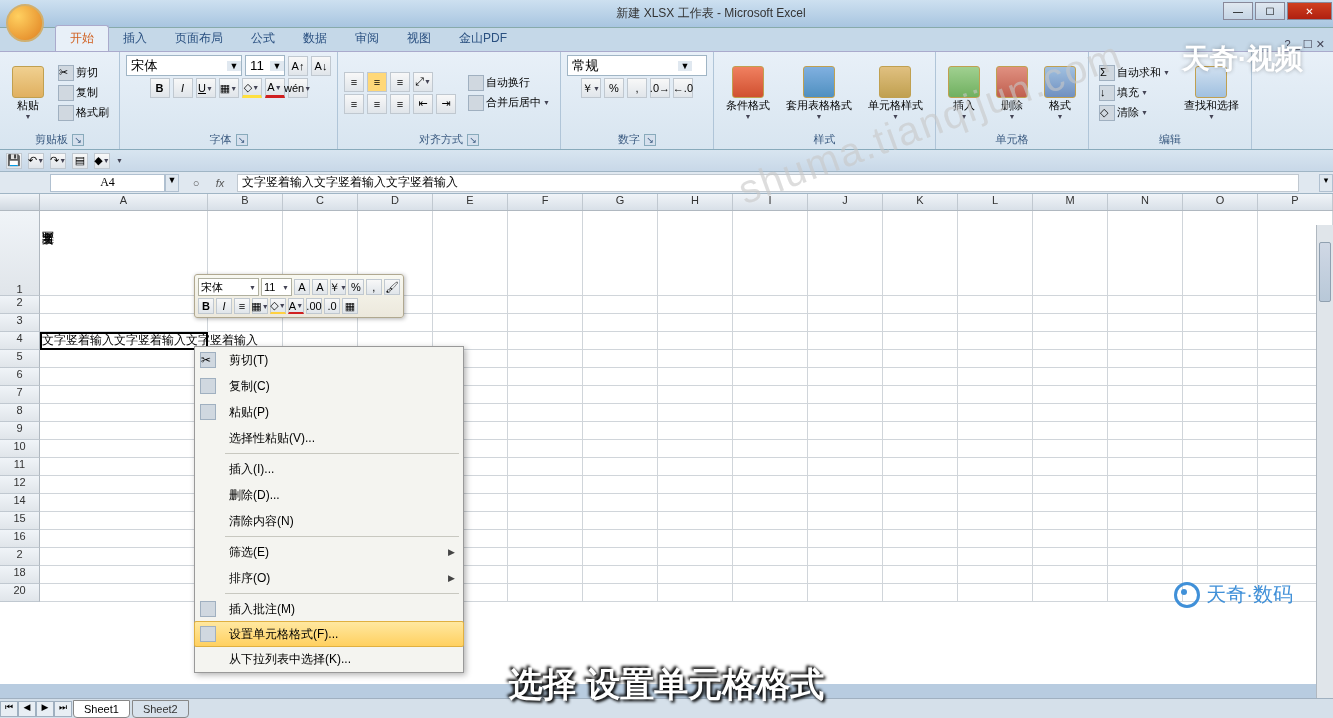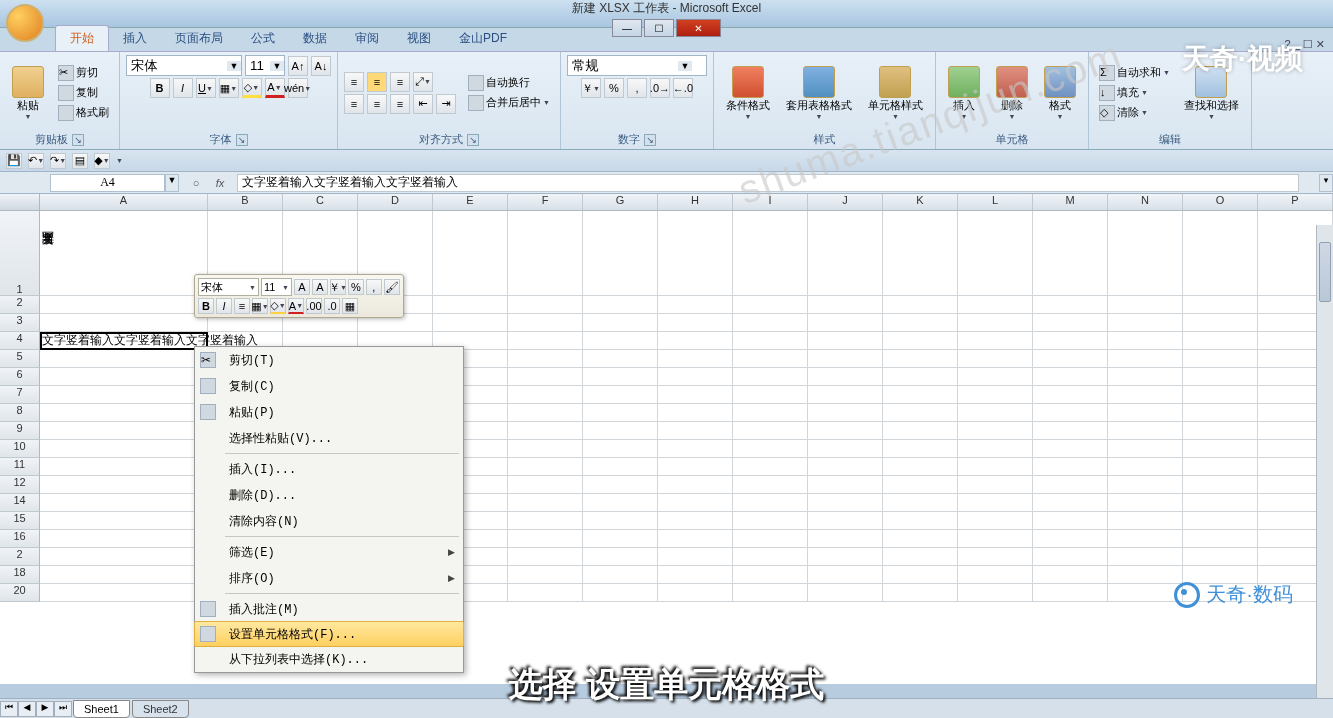--- a/index.html
+++ b/index.html
@@ -1,19 +1,19 @@
 <!DOCTYPE html>
 <html><head>
 <meta charset="utf-8">
 <style>
 * { margin: 0; padding: 0; box-sizing: border-box; font-family: "Microsoft YaHei", SimSun, sans-serif; }
 body { background: #b8cce0; overflow: hidden; width: 1333px; height: 718px; position: relative; }
 
 
-.titlebar { height: 28px; background: linear-gradient(#cde0f0, #a8c5e0); display: flex; align-items: center; justify-content: space-between; border-bottom: 1px solid #8aa; flex-direction: column; }
+.titlebar { height: 28px; background: linear-gradient(#cde0f0, #a8c5e0); display: flex; align-items: center; justify-content: space-between; border-bottom: 1px solid #8aa; }
 .titlebar-left { width: 200px; }
 .titlebar-center { flex: 1; text-align: center; font-size: 12px; color: #333; }
 .window-controls { display: flex; height: 100%; }
 .win-btn { width: 30px; height: 18px; margin: 2px 1px; border: 1px solid #889; background: linear-gradient(#e0e8f0,#c5d5e5); font-size: 10px; display:flex;align-items:center;justify-content:center; }
 .win-btn.close { background: linear-gradient(#d04020,#b02010); width: 45px; color:#fff; }
 
 
 .office-btn { position: absolute; top: 4px; left: 6px; width: 38px; height: 38px; border-radius: 50%; background: radial-gradient(circle at 30% 30%, #ffd060, #e08020); border: 2px solid #d0b070; z-index: 10;}
 
 
@@ -74,21 +74,21 @@
 
 .mini-toolbar { position:absolute; background:linear-gradient(#f8f8f0,#ece8dc); border:1px solid #b0a890; border-radius:3px; padding:2px; box-shadow:1px 1px 4px rgba(0,0,0,.3); }
 .mini-row { display:flex; gap:2px; align-items:center; padding:1px; }
 .mini-combo { border:1px solid #b0b0a0; background:#fff; font-size:11px; padding:0 2px; display:flex;align-items:center; height:18px;}
 
 
 .ctx-menu { position:absolute; background:#f4f4f0; border:1px solid #999; box-shadow:2px 2px 6px rgba(0,0,0,.3); width:270px; font-size:12px; }
 .ctx-item { display:flex; align-items:center; height:26px; cursor:pointer; position:relative; }
 .ctx-item:hover, .ctx-item.hl { background:linear-gradient(#ffe8a0,#ffd060); border:1px solid #e0b040; border-radius:2px; margin:-1px; }
 .ctx-i { width:26px; display:flex; align-items:center; justify-content:center; }
-.ctx-label { flex:1; padding-left:8px; white-space:nowrap;font-family:Liberation Mono, monospace; }
+.ctx-label { flex:1; padding-left:8px; white-space:nowrap; }
 .ctx-arrow { padding-right:8px; font-size:9px; color:#444; }
 .ctx-sep { height:1px; background:#c8c8c0; margin:2px 4px 2px 30px; }
 
 
 .sheet-tabs { position:absolute; bottom:0; left:0; right:0; height:20px; background:#d5e0ea; display:flex; align-items:center; font-size:11px; border-top:1px solid #a0b0c0; }
 .nav-btns { display:flex; }
 .nav-b { width:18px;height:16px;border:1px solid #a0b0c0;background:#e8eef4;font-size:9px;text-align:center; }
 .sheet-tab { padding:2px 10px; background:#fff; border:1px solid #888; border-radius:0 0 4px 4px; margin:0 1px; }
 .sheet-tab.active { background:#fff; font-weight:normal;color:#000; }
 .sheet-tab.inactive{background:#d8e2ec;color:#333;}

